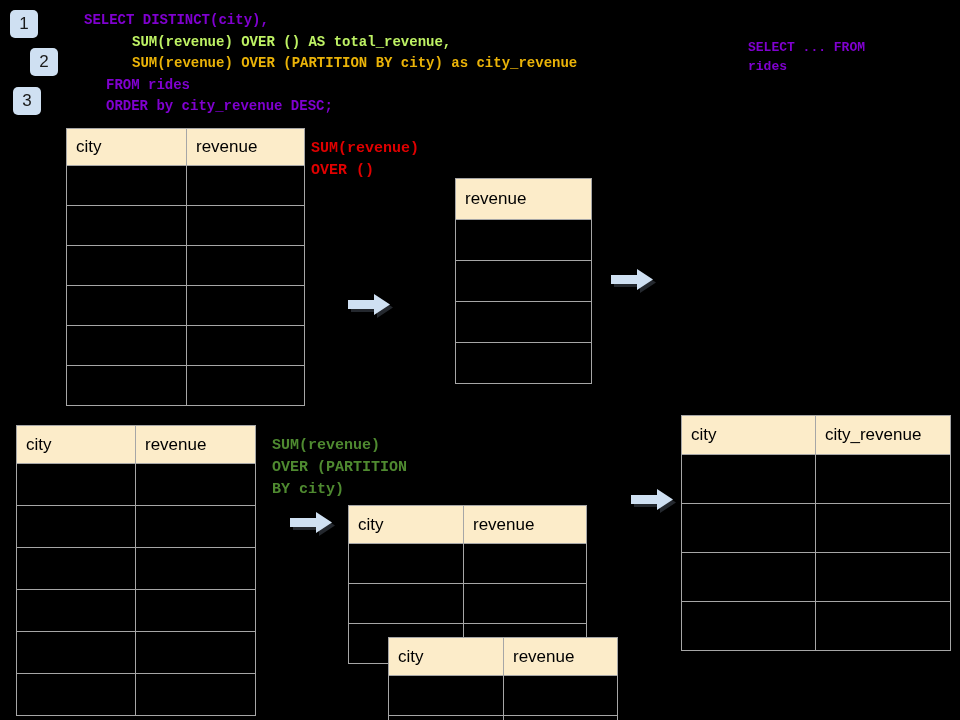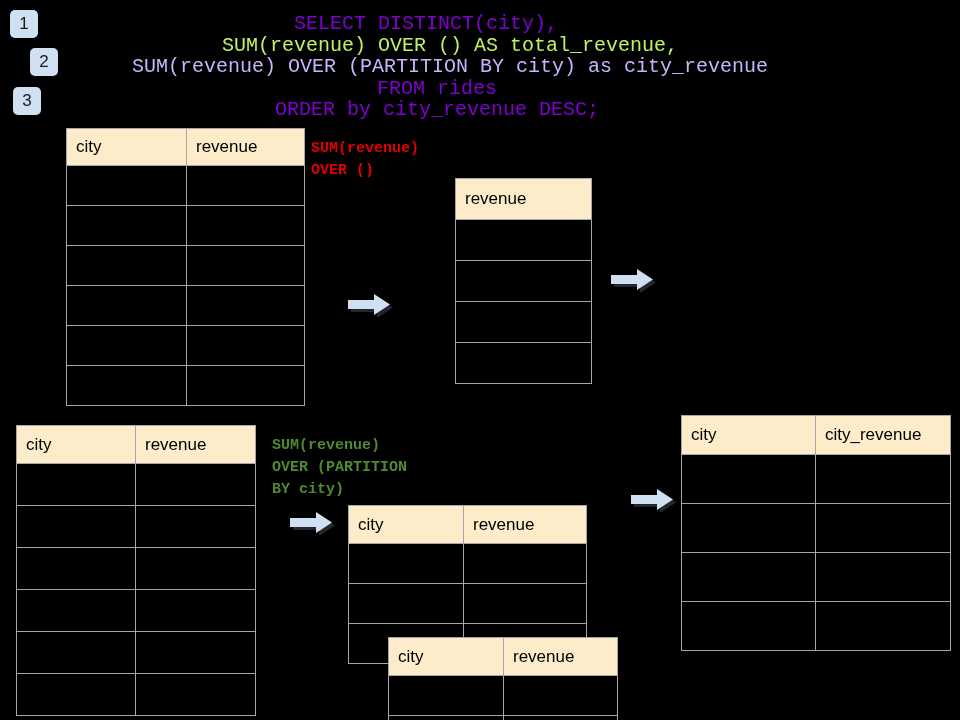--- a/index.html
+++ b/index.html
@@ -27,30 +27,29 @@
     font-family: "Liberation Sans", sans-serif;
     font-size: 17px;
     line-height: 28px;
     text-align: center;
   }
 
   
   .sql {
     position: absolute;
     font-family: "Liberation Mono", monospace;
-    font-size: 20px;
-    font-weight: normal;
+    font-size: 14px;
+    font-weight: bold;
     white-space: pre;
     letter-spacing: 0px;
-    text-align: center;
   }
   .sql-line { height: 21.5px; }
   .c-purple { color: #8000d0; }
   .c-red    { color: #bef264; }
-  .c-green  { color: #c4b5fd; }
+  .c-green  { color: #eab308; }
 
   .sidenote {
     position: absolute;
     font-family: "Liberation Mono", monospace;
     font-size: 13px;
     font-weight: bold;
     color: #8000d0;
     white-space: pre;
     line-height: 19px;
   }
@@ -101,20 +100,22 @@
 <div id="canvas">
 
   <div id="badges-layer">
       <div class="badge" style="left: 10px; top: 10px;">1</div>
       <div class="badge" style="left: 30px; top: 48px;">2</div>
       <div class="badge" style="left: 13px; top: 87px;">3</div>
     </div>
 
   <div class="sql" id="sql-block" style="left:84px; top:12px;"><div class="sql-line c-purple" style="padding-left: 0px;">SELECT DISTINCT(city),</div><div class="sql-line c-red" style="padding-left: 48px;">SUM(revenue) OVER () AS total_revenue,</div><div class="sql-line c-green" style="padding-left: 48px;">SUM(revenue) OVER (PARTITION BY city) as city_revenue</div><div class="sql-line c-purple" style="padding-left: 22px;">FROM rides</div><div class="sql-line c-purple" style="padding-left: 22px;">ORDER by city_revenue DESC;</div></div>
 
+  <div class="sidenote" id="sidenote" style="left:748px; top:38px;">SELECT ... FROM
+rides</div>
 
   <div id="annotations-layer">
       <div class="annot red" style="left: 311px; top: 138px;">SUM(revenue)
 OVER ()</div>
       <div class="annot green" style="left: 272px; top: 435px;">SUM(revenue)
 OVER (PARTITION
 BY city)</div>
     </div>
 
   <div id="tables-layer">

